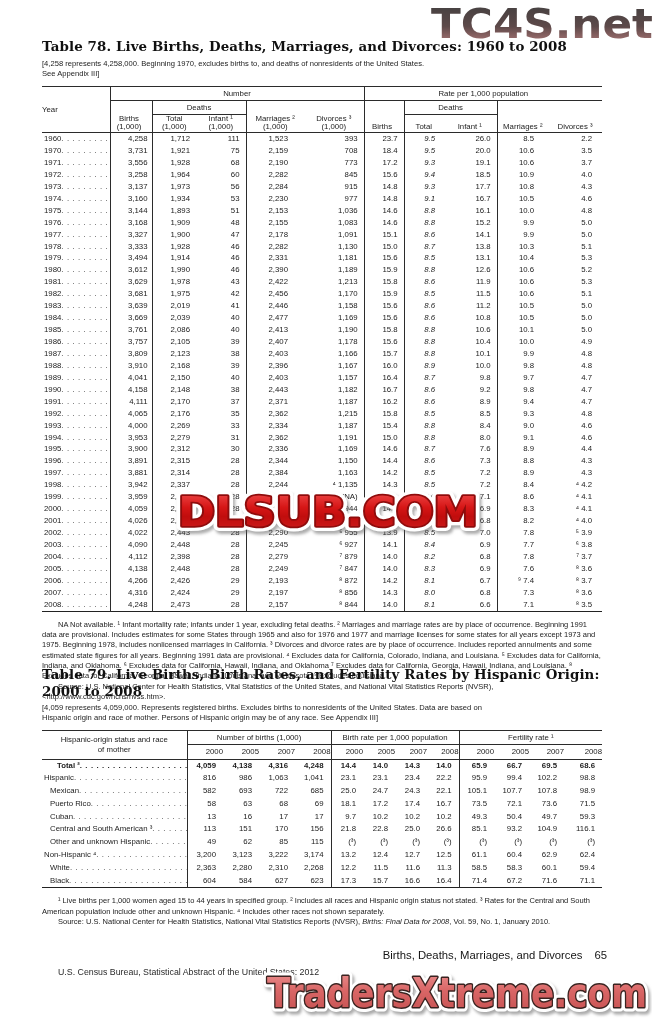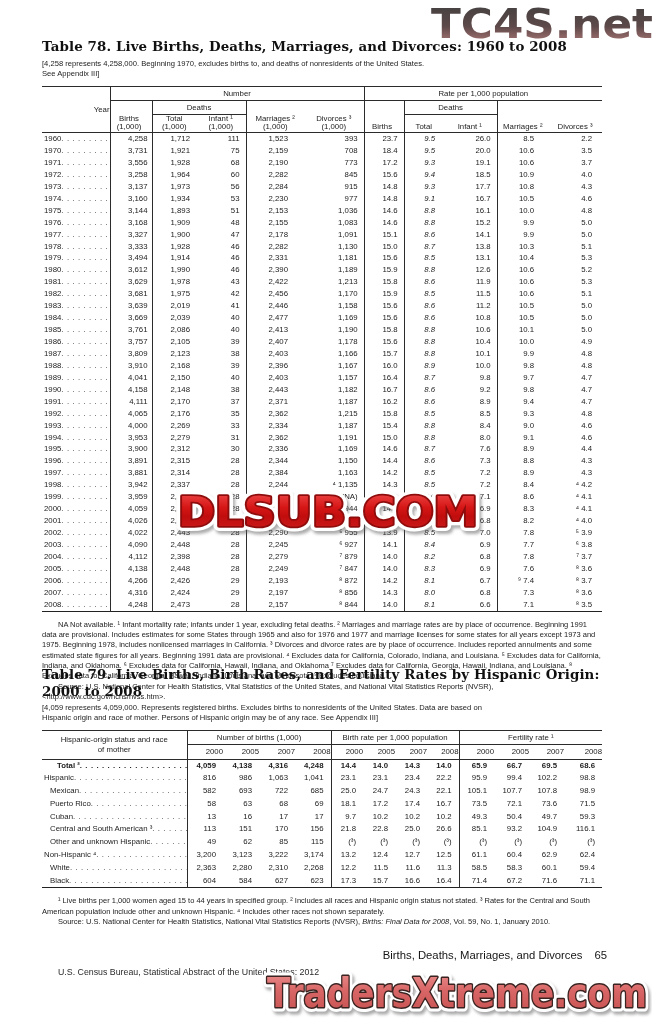--- a/index.html
+++ b/index.html
@@ -21,21 +21,21 @@
     border-collapse:collapse;table-layout:fixed;width:560px;margin-top:7px;
     border-top:1.3px solid #2b2b2b;border-bottom:1.6px solid #222;
   }
   .t th{font-weight:normal;font-size:7.8px;padding:0;color:#1c1c1c;}
   .t78 thead th{border-bottom:1px solid #2b2b2b;}
   .t79 thead th{border-bottom:1px solid #2b2b2b;}
   .grp{line-height:13px;}
   .lab{vertical-align:bottom;white-space:pre-line;line-height:8.8px;padding-bottom:2px;padding-top:3px;}
   .lab.r{text-align:center;padding-right:4px;}
   .lab.ctr{text-align:center;}
-  .th-year{text-align:right;vertical-align:middle;}
+  .th-year{text-align:left;vertical-align:middle;}
   .br{border-right:1px solid #2b2b2b;}
   .t78 td{font-size:7.8px;line-height:9.93px;white-space:nowrap;overflow:hidden;text-align:right;}
   .t78 td.c0{text-align:left;padding-left:2px;}
   .t78 td.c1{padding-right:4px;margin-left:8px;}
   .t78 td.c2{padding-right:10px;}
   .t78 td.c3{padding-right:6px;}
   .t78 td.c4{padding-right:16px;}
   .t78 td.c5{padding-right:6px;}
   .t78 td.c6{padding-right:6px;}
   .t78 td.c7{padding-right:12px;font-style:italic;}

